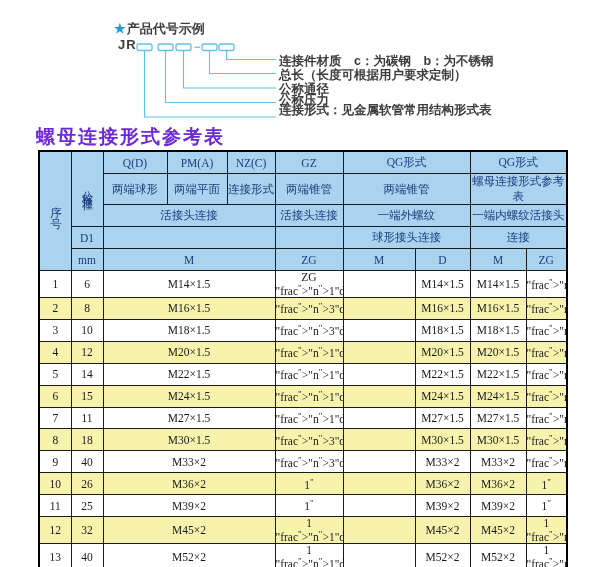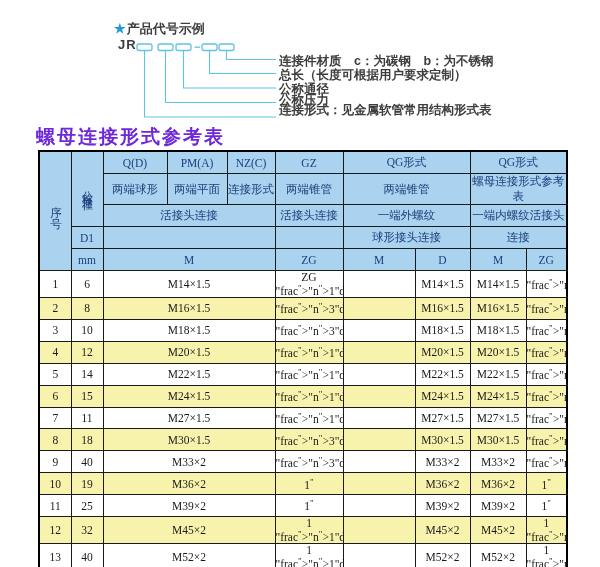--- a/index.html
+++ b/index.html
@@ -219,21 +219,21 @@
           <td>40</td>
           <td colspan="3">M33×2</td>
           <td><span class="&lt;span">"</span>frac<span class="in">"</span>&gt;<span class="&lt;span">"</span>n<span class="in">"</span>&gt;3<span class="&lt;span">"</span>d&gt;4</td>
           <td></td>
           <td>M33×2</td>
           <td>M33×2</td>
           <td><span class="&lt;span">"</span>frac<span class="in">"</span>&gt;<span class="&lt;span">"</span>n&gt;3d&gt;4</td>
         </tr>
         <tr>
           <td>10</td>
-          <td>19</td>
+          <td>26</td>
           <td colspan="3">M36×2</td>
           <td>1<span class="in">"</span></td>
           <td></td>
           <td>M36×2</td>
           <td>M36×2</td>
           <td>1<span class="in">"</span></td>
         </tr>
         <tr>
           <td>11</td>
           <td>25</td>

